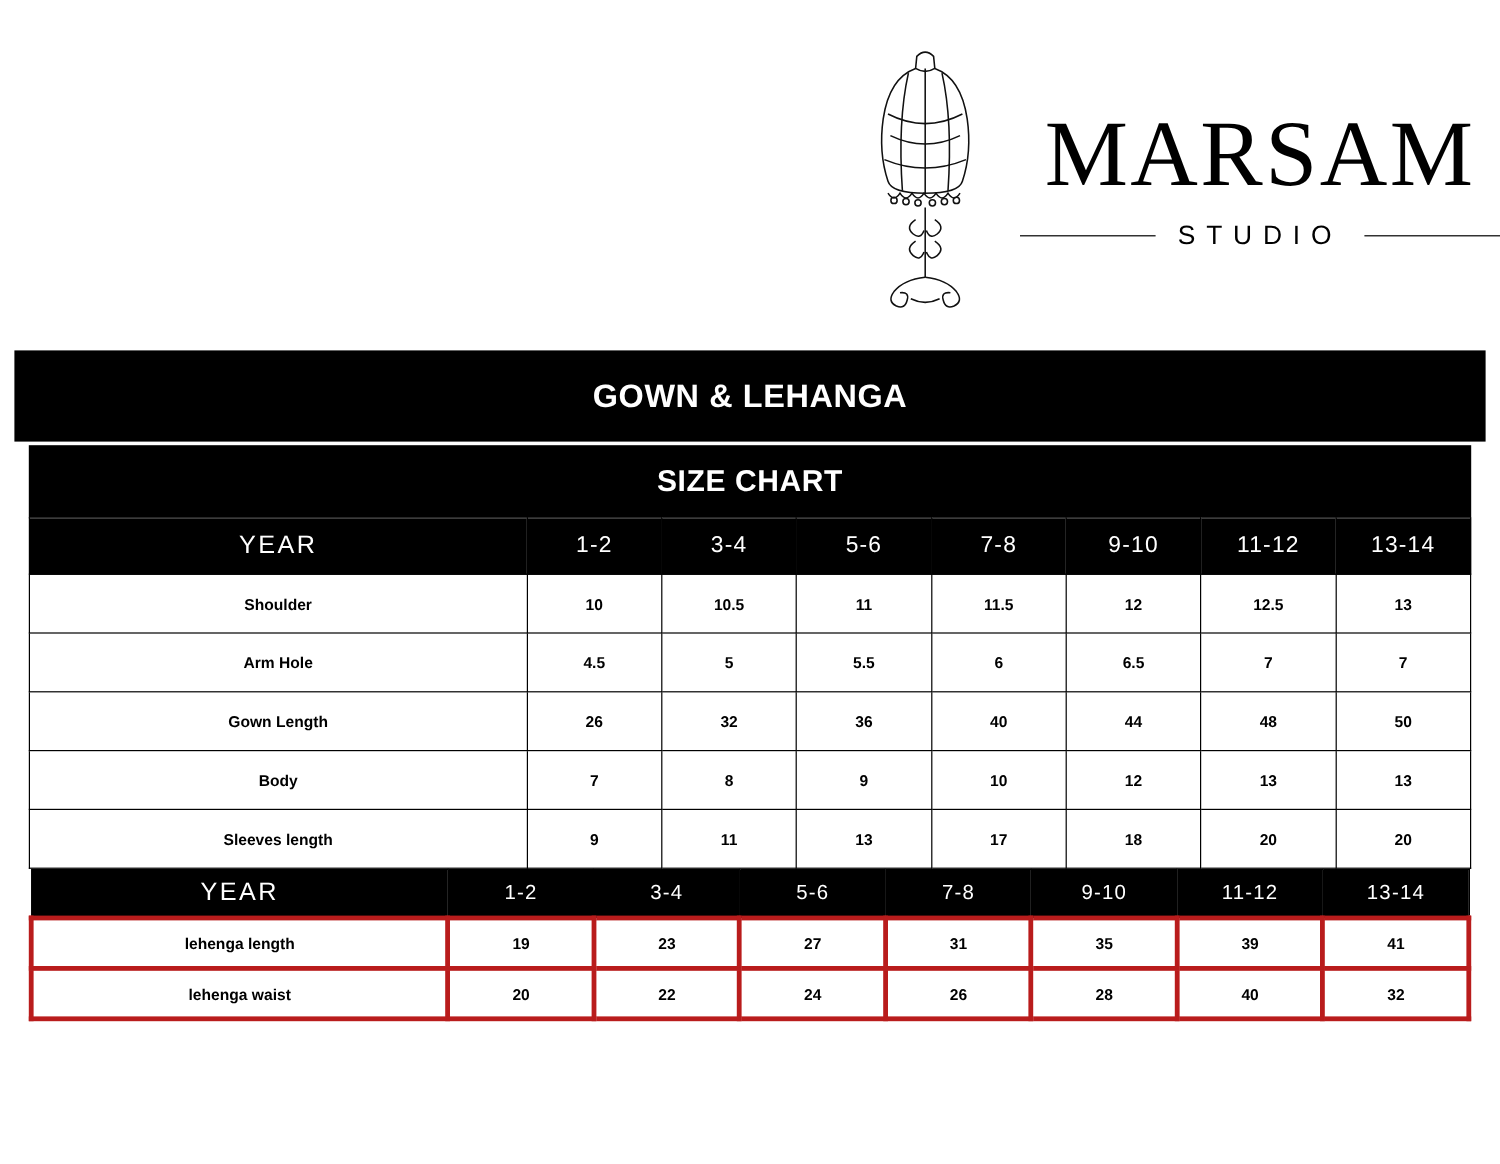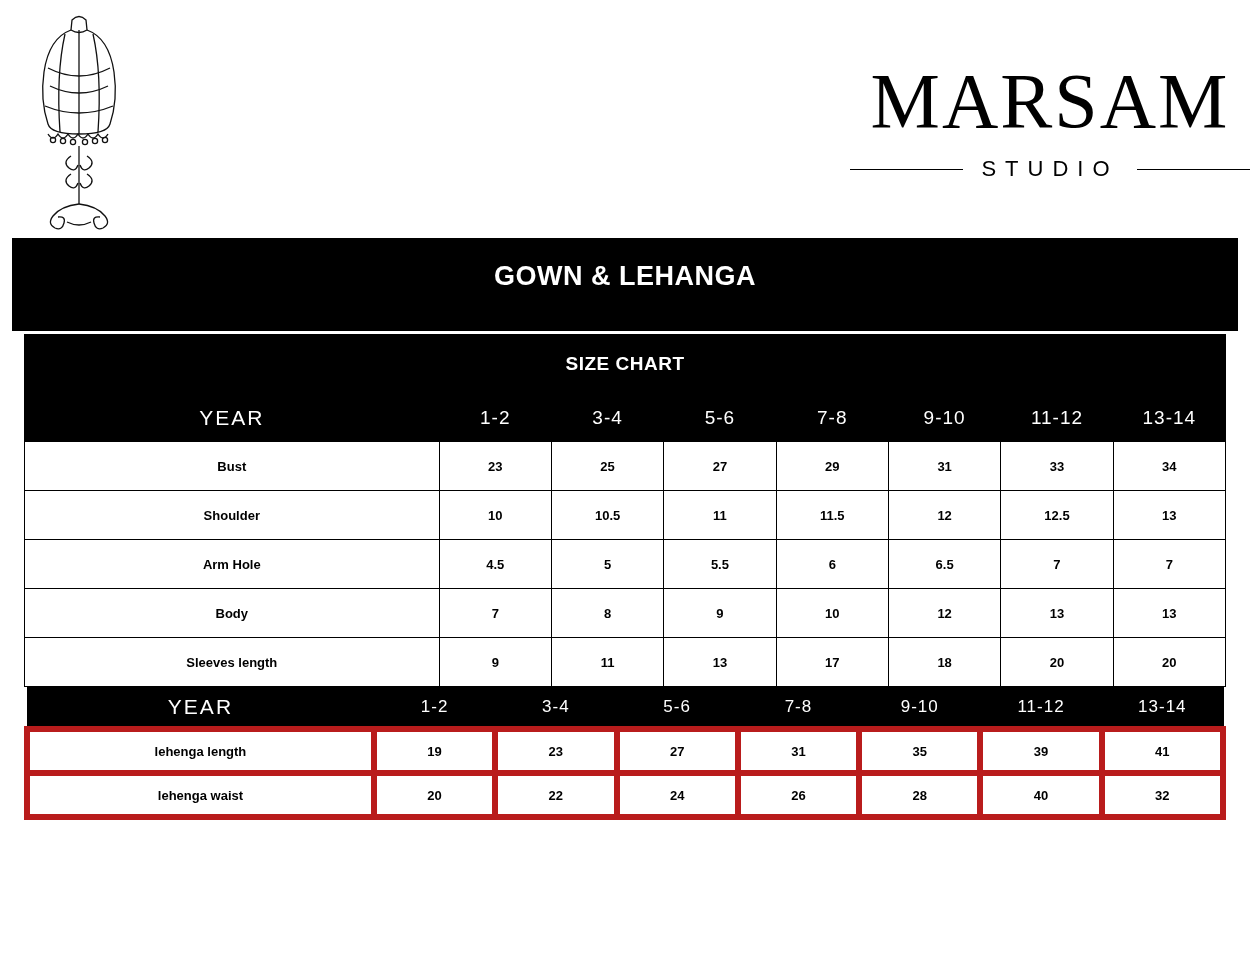--- a/index.html
+++ b/index.html
@@ -17,24 +17,24 @@
   .page {
     position: relative;
     width: 1250px;
     height: 970px;
     background: #ffffff;
   }
 
   
   .logo-area {
     position: relative;
-    height: 238px;
+    height: 292px;
     display: flex;
     align-items: center;
-    justify-content: space-between;
+    justify-content: flex-end;
     gap: 0px;
     padding-left: 14px;
   }
   .mannequin {
     width: 130px;
     height: 230px;
     margin-right: 14px;
     margin-top: 4px;
   }
   .wordmark {
@@ -74,29 +74,29 @@
   
   .banner {
     background: #000000;
     color: #ffffff;
     text-align: center;
     font-weight: bold;
     letter-spacing: 0.5px;
   }
   .banner-title {
     margin: 0 12px;
-    height: 93px;
+    height: 76px;
     line-height: 76px;
     font-size: 27px;
   }
   .banner-sub {
     margin: 3px 24px 0 24px;
     height: 60px;
     line-height: 60px;
-    font-size: 19px;
+    font-size: 25px;
   }
 
   
   .table-wrap {
     margin: 0 24px;
   }
   table {
     width: 100%;
     border-collapse: collapse;
     table-layout: fixed;
@@ -146,21 +146,21 @@
     font-size: 17px;
     letter-spacing: 1px;
     height: 38px;
     padding: 0;
   }
   table.lehenga thead td.hdr-label {
     font-size: 21px;
     letter-spacing: 2px;
   }
   table.lehenga tbody td {
-    border: 6px solid #b91c1c;
+    border: 4px solid #b91c1c;
     text-align: center;
     font-size: 13px;
     font-weight: bold;
     height: 38px;
     padding: 0;
   }
   .lcol-label { width: 29%; }
   .lcol-v { width: 10.14%; }
 </style>
 </head>
@@ -235,50 +235,50 @@
           <td>3-4</td>
           <td>5-6</td>
           <td>7-8</td>
           <td>9-10</td>
           <td>11-12</td>
           <td>13-14</td>
         </tr>
       </thead>
       <tbody>
         <tr>
-          <td class="rowlabel">Bust</td>
-          <td>23</td>
-          <td>25</td>
-          <td>27</td>
-          <td>29</td>
-          <td>31</td>
-          <td>33</td>
-          <td>34</td>
-        </tr>
-        <tr>
           <td class="rowlabel">Shoulder</td>
           <td>10</td>
           <td>10.5</td>
           <td>11</td>
           <td>11.5</td>
           <td>12</td>
           <td>12.5</td>
           <td>13</td>
         </tr>
         <tr>
           <td class="rowlabel">Arm Hole</td>
           <td>4.5</td>
           <td>5</td>
           <td>5.5</td>
           <td>6</td>
           <td>6.5</td>
           <td>7</td>
           <td>7</td>
         </tr>
         <tr>
+          <td class="rowlabel">Gown Length</td>
+          <td>26</td>
+          <td>32</td>
+          <td>36</td>
+          <td>40</td>
+          <td>44</td>
+          <td>48</td>
+          <td>50</td>
+        </tr>
+        <tr>
           <td class="rowlabel">Body</td>
           <td>7</td>
           <td>8</td>
           <td>9</td>
           <td>10</td>
           <td>12</td>
           <td>13</td>
           <td>13</td>
         </tr>
         <tr>

